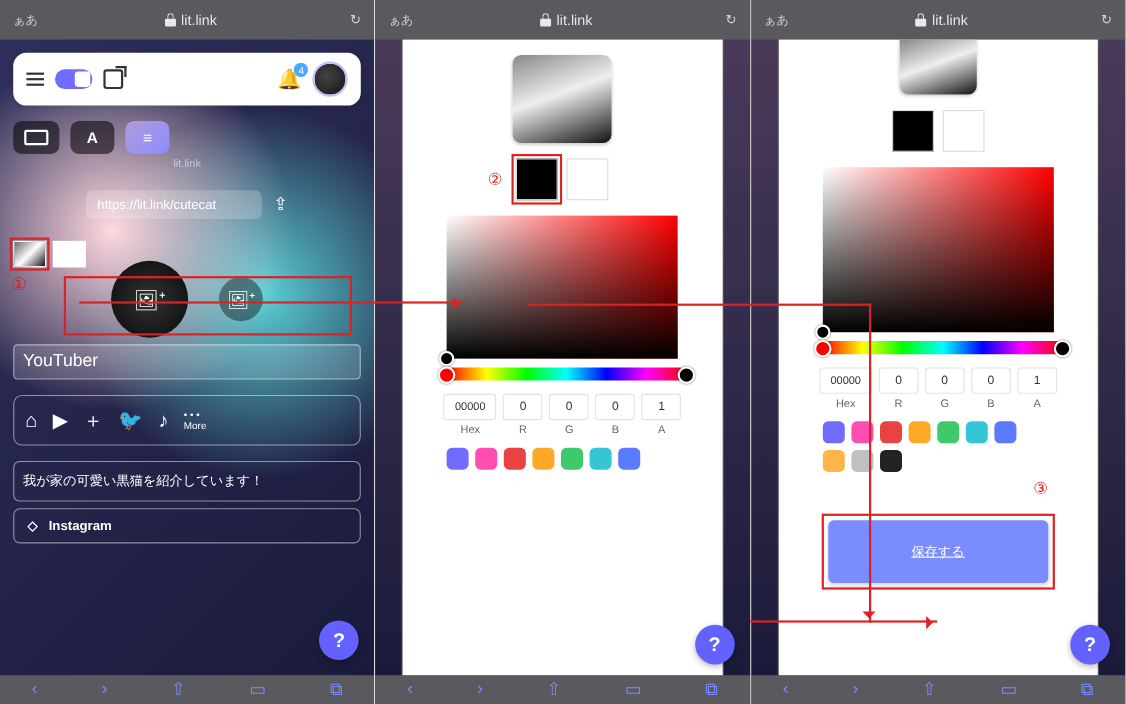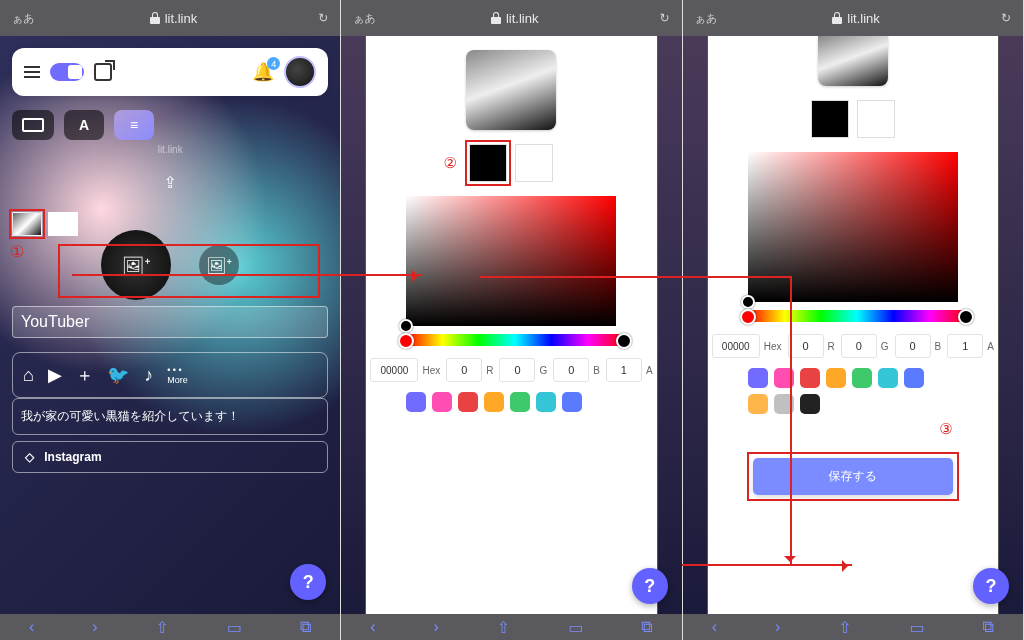--- a/index.html
+++ b/index.html
@@ -193,21 +193,21 @@
 
   .social-row {
     margin-top: 14px; border: 1px solid rgba(255,255,255,0.5);
     border-radius: 8px; padding: 10px;
     display: flex; gap: 14px; align-items: center; color: #fff;
   }
   .social-row .ic { font-size: 18px; }
   .more { font-size: 9px; color: #fff; }
 
   .desc-box {
-    border: 1px solid rgba(255,255,255,0.5);
+    margin-top: 14px; border: 1px solid rgba(255,255,255,0.5);
     border-radius: 6px; padding: 8px; color: #fff; font-size: 12px;
     line-height: 1.6;
   }
   .ig-card {
     border: 1px solid rgba(255,255,255,0.5);
     border-radius: 6px; padding: 8px 12px;
     color: #fff; font-size: 12px; font-weight: 600;
     display: flex; align-items: center; gap: 10px;
     margin-top: 6px;
   }
@@ -298,43 +298,44 @@
       repeating-conic-gradient(#bbb 0% 25%, #fff 0% 50%) 0 0 / 8px 8px;
     border: 2px solid #fff;
     box-shadow: 0 0 2px rgba(0,0,0,0.6);
     position: absolute; right: -8px; top: -1px; z-index: 2;
   }
   .hue-cursor-r.black { background: #000; }
 
   .val-row {
     margin-top: 12px; display: flex; gap: 6px; justify-content: center;
   }
-  .val-col { display: flex; align-items: center; gap: 4px; }
+  .val-col { display: flex; flex-direction: column; align-items: center; gap: 4px; }
   .val-in {
     width: 36px; height: 24px; border: 1px solid #e2e2e4;
     border-radius: 3px; font-size: 11px; text-align: center;
     display: flex; align-items: center; justify-content: center;
     color: #333;
   }
   .val-in.hex { width: 48px; font-size: 10px; }
   .val-lab { font-size: 10px; color: #666; }
 
   .preset-row {
     margin-top: 10px; display: flex; flex-wrap: wrap; gap: 6px;
     justify-content: flex-start; width: 190px;
   }
   .preset {
     width: 20px; height: 20px; border-radius: 5px;
   }
 
   .save-btn {
-    margin-top: 18px; width: 200px; padding: 10px;
+    margin-top: 18px; width: 200px; padding: 20px;
     background: #7a8cff; color: #fff; border-radius: 5px;
     text-align: center; font-size: 12px;
     box-shadow: 0 2px 5px rgba(0,0,0,0.15);
+    text-decoration: underline;
   }
   .red-box-3 {
     border: 2px solid #d22; padding: 4px;
     margin-top: 14px;
   }
   .num3 {
     color: #d22; font-size: 15px; text-align: right;
     width: 200px; margin-top: 6px;
   }
 
@@ -397,20 +398,21 @@
     <div class="mode-row">
       <div class="mode-btn frame">
           <div class="box"></div>
         </div>
       <div class="mode-btn text">A</div>
       <div class="mode-btn grad">≡</div>
     </div>
     <div class="watermark">lit.link</div>
 
     <div class="link-row">
+      <input class="link-input" value="https://lit.link/cutecat" style="">
       <span class="share">⇪</span>
     </div>
 
     <div class="swatch-row">
       <div class="swatch grad-bw"></div>
       <div class="swatch white"></div>
       <div class="red-box-1"></div>
       <div class="circle-num num1">①</div>
     </div>
 

